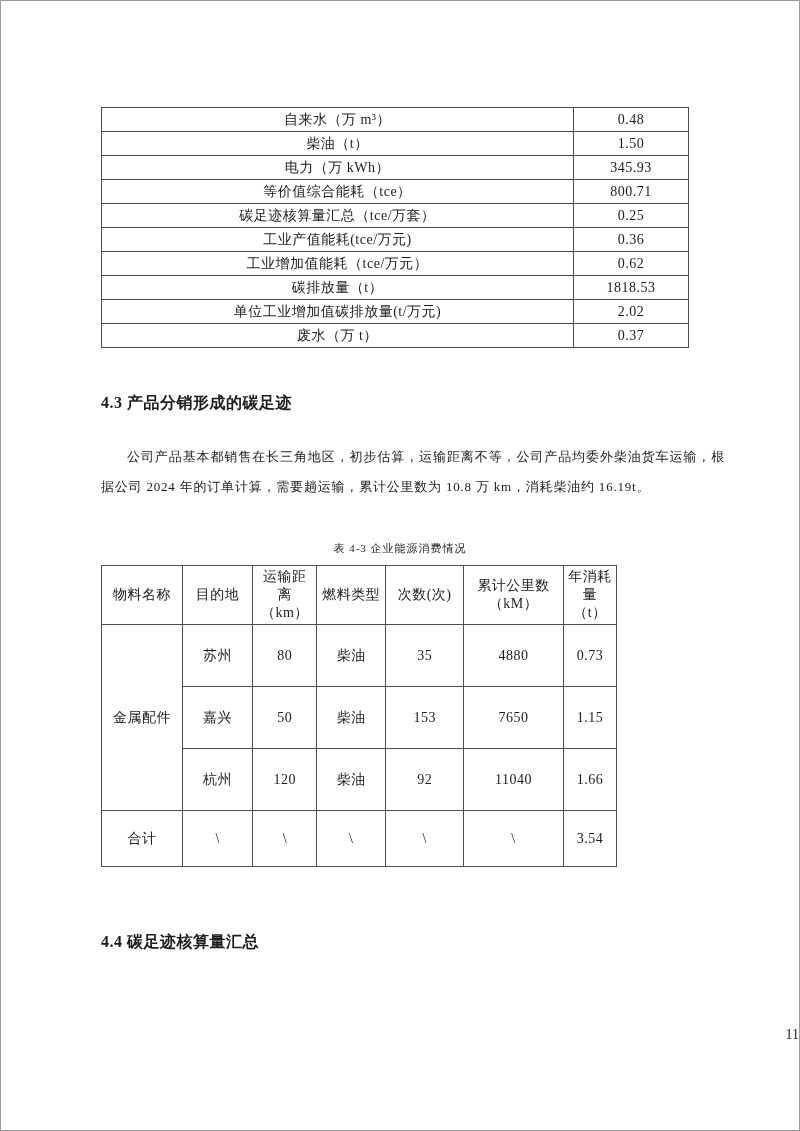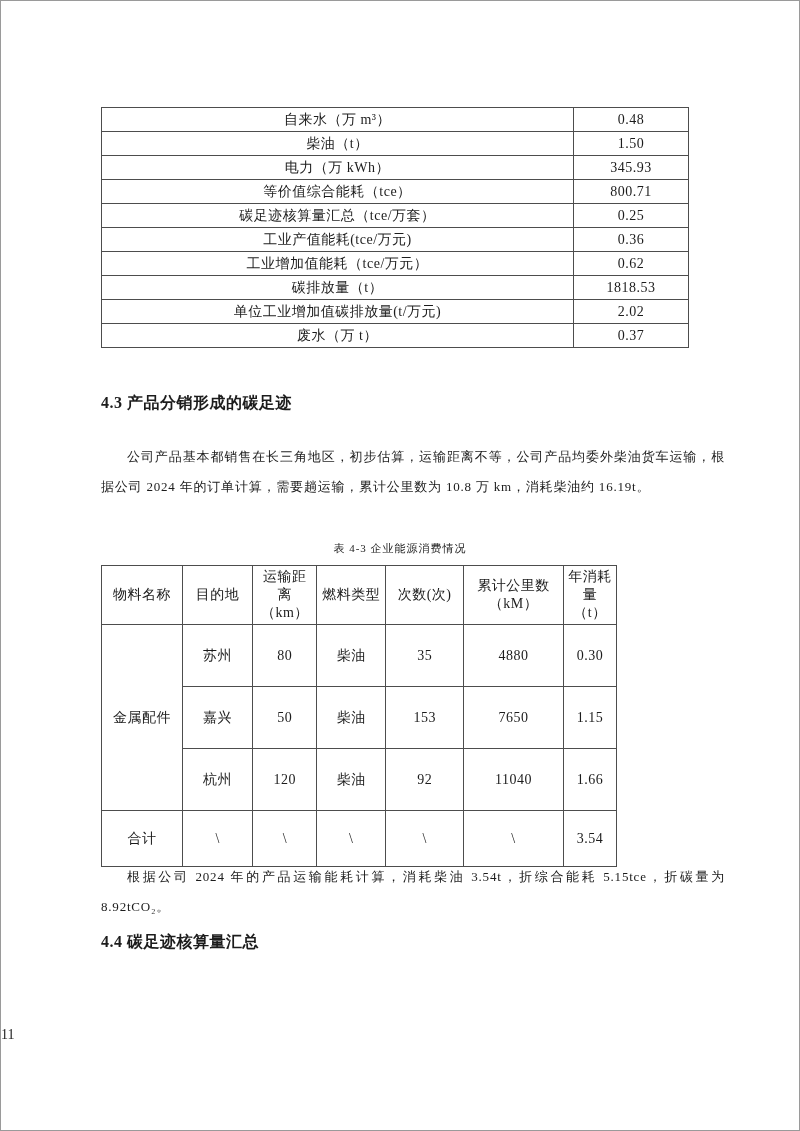--- a/index.html
+++ b/index.html
@@ -97,21 +97,21 @@
   .t2 col.c3 { width: 13.4%; }
   .t2 col.c4 { width: 15.1%; }
   .t2 col.c5 { width: 19.4%; }
   .t2 col.c6 { width: 10.3%; }
 
   
   .pagenum {
     position: absolute;
     left: 0; top: 1026px;
     width: 100%;
-    text-align: left;
+    text-align: right;
     font-size: 14px;
   }
 </style>
 </head>
 <body>
 
 <div class="page">
 
   <table class="t1">
     <colgroup>
@@ -188,21 +188,21 @@
         <td>累计公里数（kM）</td>
         <td>年消耗量（t）</td>
       </tr>
       <tr class="body">
         <td rowspan="3">金属配件</td>
         <td>苏州</td>
         <td>80</td>
         <td>柴油</td>
         <td>35</td>
         <td>4880</td>
-        <td>0.30</td>
+        <td>0.73</td>
       </tr>
       <tr class="body">
         <td>嘉兴</td>
         <td>50</td>
         <td>柴油</td>
         <td>153</td>
         <td>7650</td>
         <td>1.15</td>
       </tr>
       <tr class="body">
@@ -218,19 +218,18 @@
         <td>\</td>
         <td>\</td>
         <td>\</td>
         <td>\</td>
         <td>\</td>
         <td>3.54</td>
       </tr>
     </tbody>
   </table>
 
-  <p class="para p2">根据公司 2024 年的产品运输能耗计算，消耗柴油 3.54t，折综合能耗 5.15tce，折碳量为 8.92tCO₂。</p>
 
   <div class="heading h44">4.4 碳足迹核算量汇总</div>
 
   <div class="pagenum">11</div>
 
 </div>
 
 </body></html>

